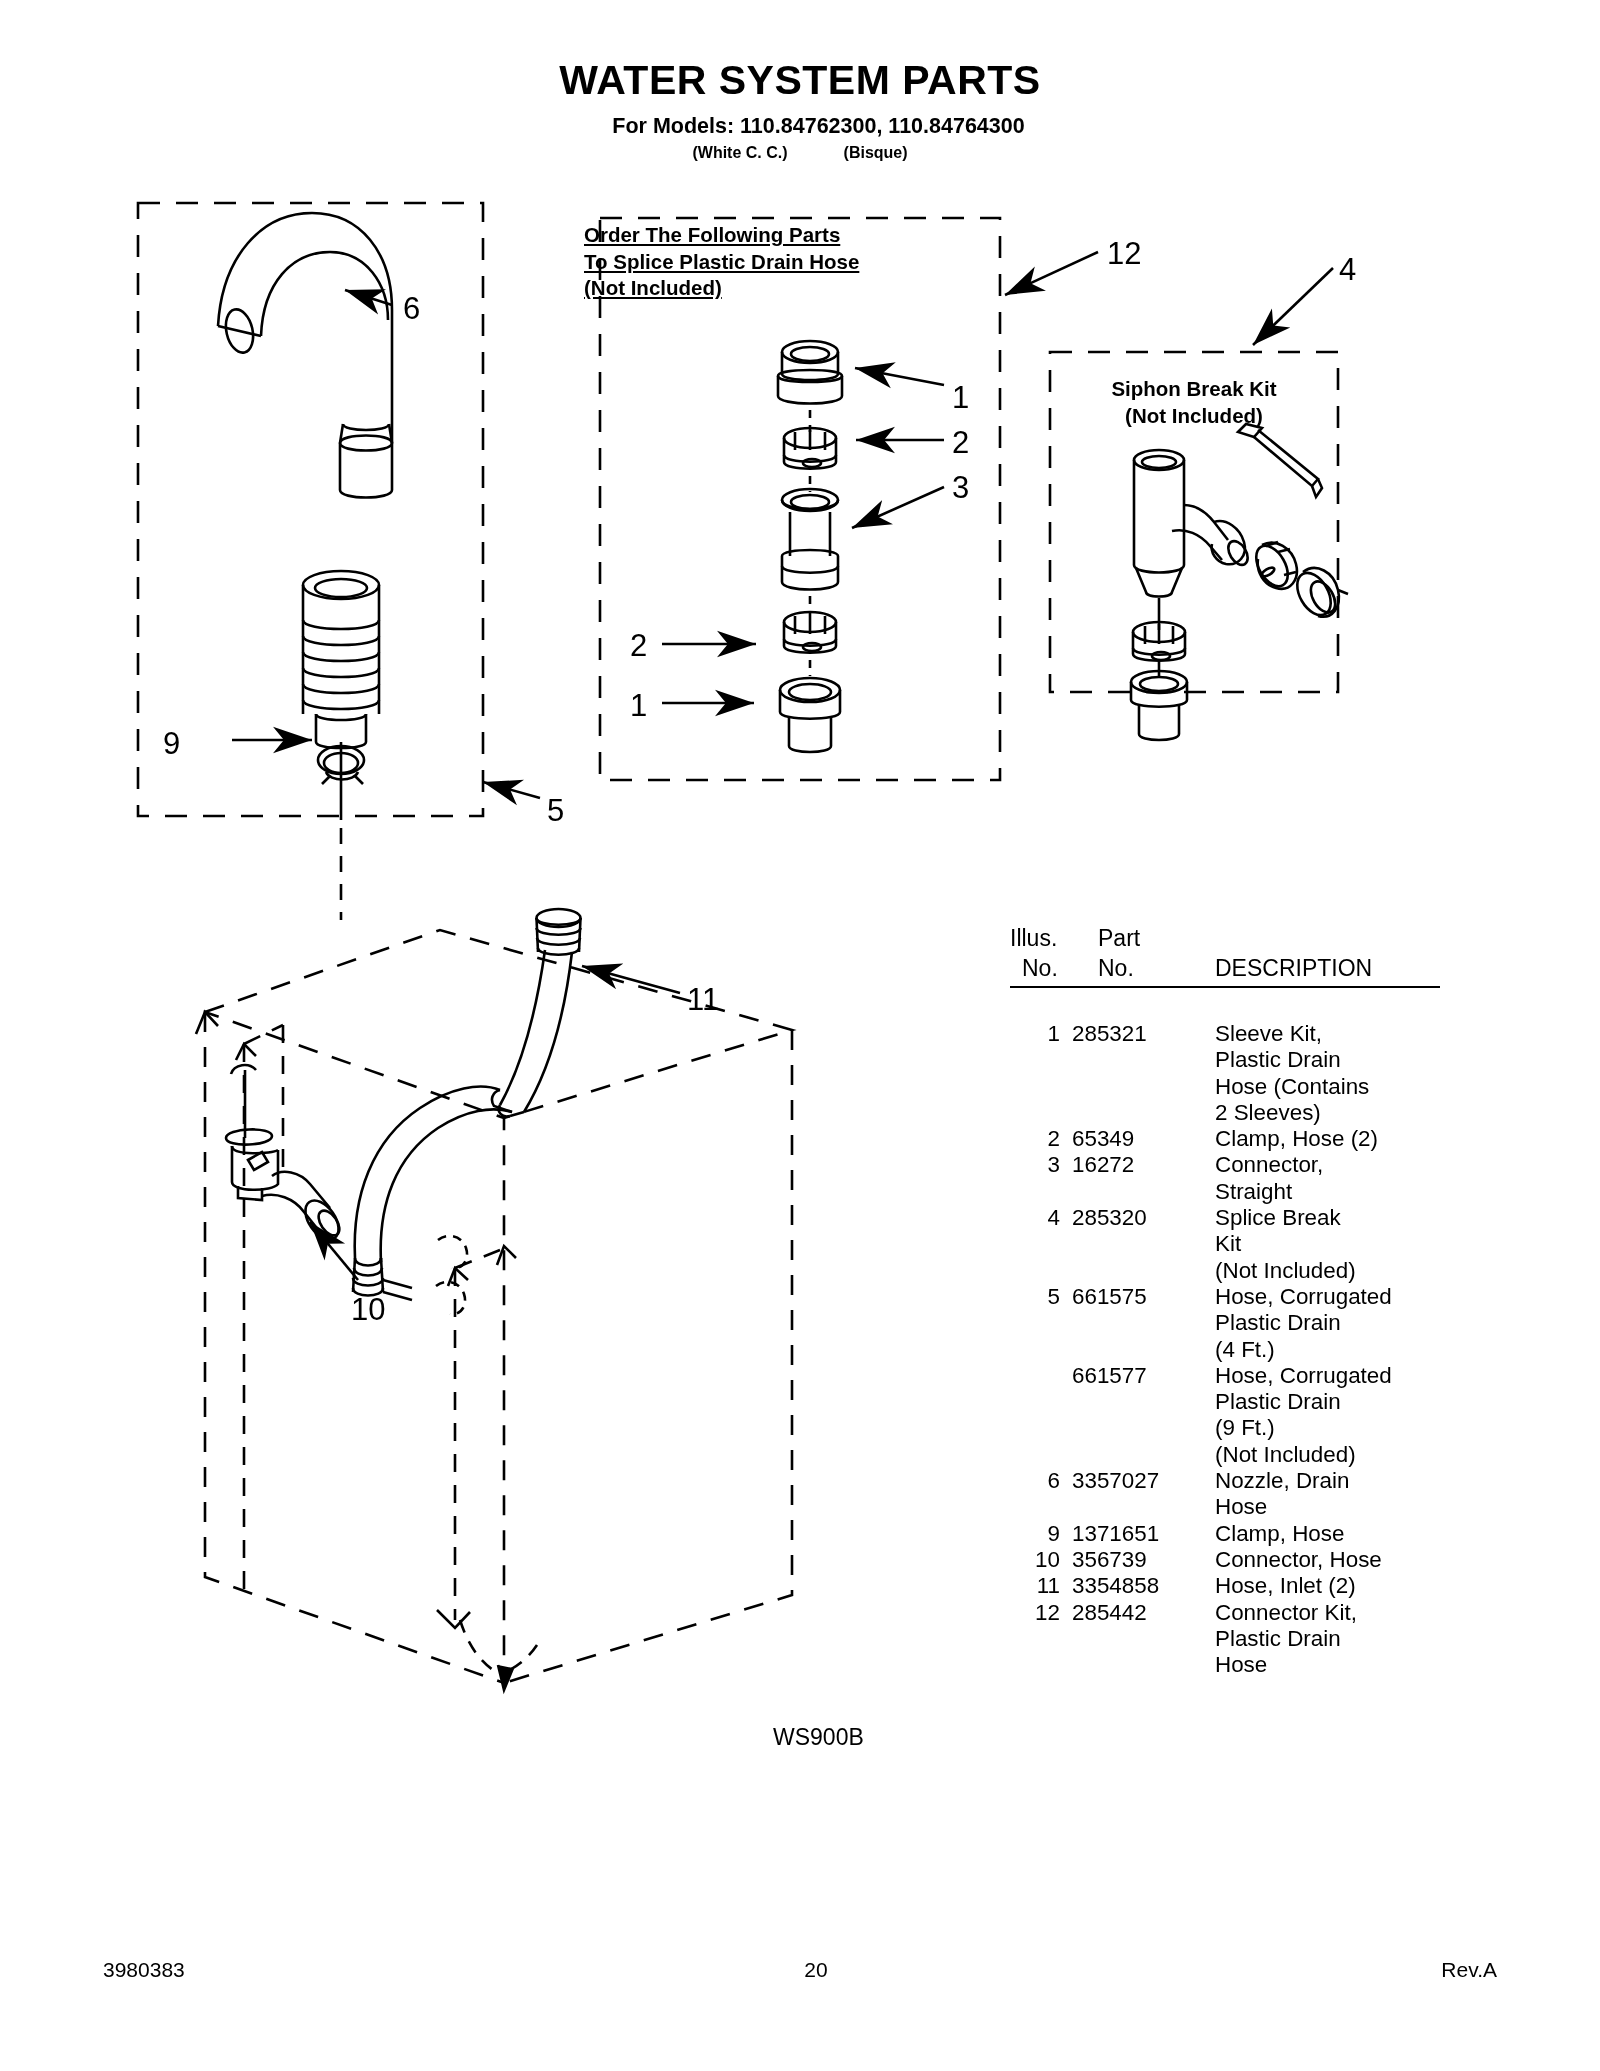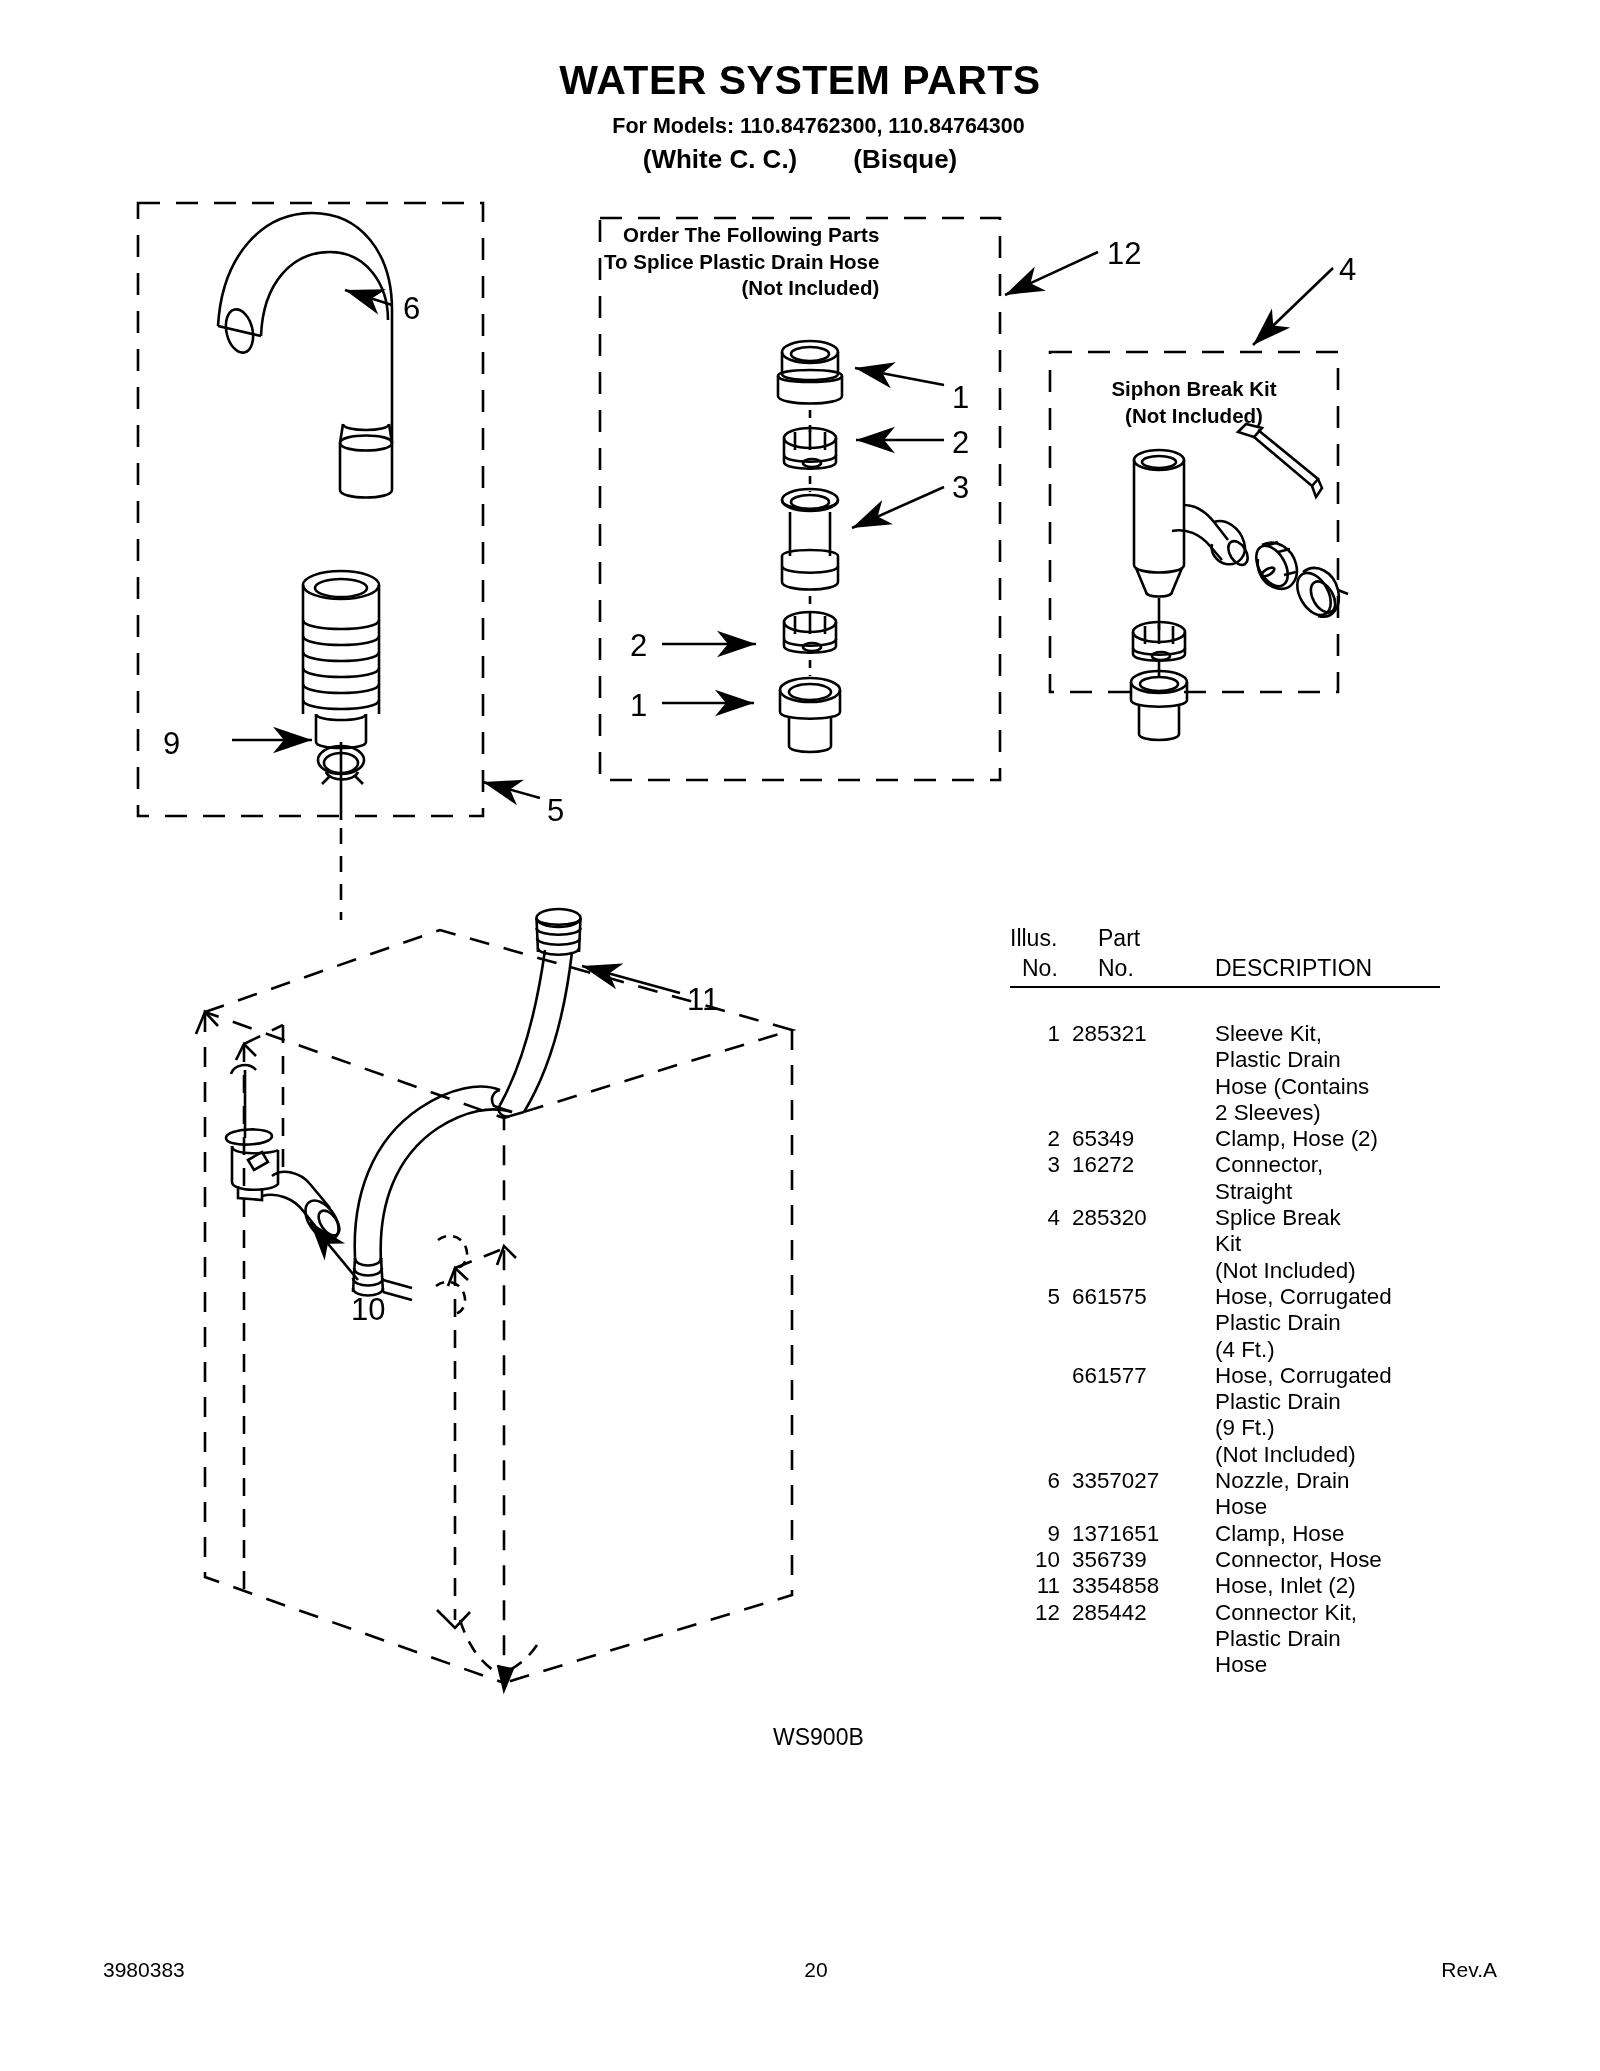--- a/index.html
+++ b/index.html
@@ -4,29 +4,29 @@
 <style>
   html,body{margin:0;padding:0;background:#fff;}
   body{width:1600px;height:2071px;position:relative;
        font-family:"Liberation Sans",sans-serif;color:#000;overflow:hidden;}
   .page{position:absolute;inset:0;}
 
   
   .hdr{position:absolute;left:0;right:0;top:58px;text-align:center;}
   .hdr .t1{font-size:41px;font-weight:bold;letter-spacing:.5px;line-height:1.08;}
   .hdr .t2{font-size:21.5px;font-weight:bold;margin-top:11px;line-height:1.25;margin-left:37px;}
-  .hdr .t3{font-size:26px;font-weight:bold;line-height:1.25;margin-top:3px;}
+  .hdr .t3{font-size:16px;font-weight:bold;line-height:1.25;margin-top:3px;}
   .hdr .t3 .sp{display:inline-block;width:56px;}
 
   
   .canvas{position:absolute;left:0;top:0;width:1600px;height:2071px;}
 
   
   .boxlabel{position:absolute;font-weight:bold;font-size:20.5px;line-height:1.30;}
-  #splice-label{left:604px;top:222px;text-align:right;}
+  #splice-label{left:584px;top:222px;text-align:left;text-decoration:underline;}
   #siphon-label{left:1063px;top:376px;text-align:center;width:262px;}
 
   
   .cal{position:absolute;font-size:31px;line-height:1;}
 
   
   .tbl{position:absolute;left:1010px;top:925px;width:430px;}
   .tbl .hrow{position:relative;height:62px;font-size:23px;}
   .tbl .hrow span{position:absolute;white-space:pre;}
   .rule{position:absolute;left:0;top:61px;width:430px;height:0;

